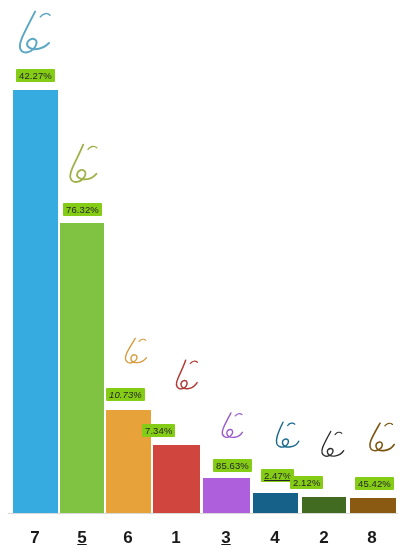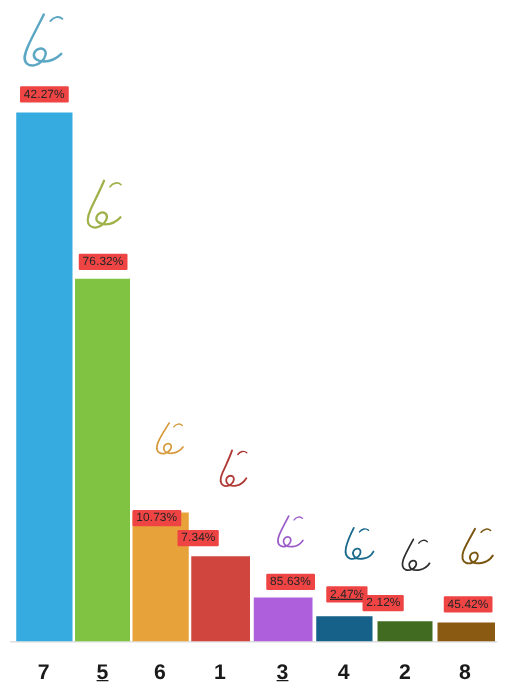--- a/index.html
+++ b/index.html
@@ -42,21 +42,21 @@
     bottom:0;
     width:100%;
     box-sizing:border-box;
   }
   .bar-value{
     position:absolute;
     white-space:nowrap;
     font-size:9.5px;
     color:#262626;
     letter-spacing:0.1px;
-    background:#ef4444;
+    background:#84cc16;
     padding:1px 3px 1px 3px;
     border-radius:1px;
     line-height:11px;
   }
   .glyph{
     position:absolute;
     overflow:visible;
   }
   .glyph svg{display:block;}
   .axis-labels{
@@ -160,21 +160,21 @@
         <div class="glyph" style="left: 360px; top: 420px; width: 38px; height: 40px;">
           <svg width="38" height="40" viewBox="0 0 110 110">
             <path d="M58 6 C48 24 36 44 31 58 C26 72 29 82 38 85 C47 88 59 83 63 75 C67 67 63 60 56 61 C49 62 44 68 47 76 C50 84 61 87 73 85 C85 83 94 76 99 68" fill="none" stroke="#7A5510" stroke-width="4.5" stroke-linecap="round" stroke-linejoin="round"></path>
             <path d="M72 14 C78 6 88 4 94 10" fill="none" stroke="#7A5510" stroke-width="3.5" stroke-linecap="round"></path>
           </svg>
         </div>
       </div>
     <div id="values-layer">
         <div class="bar-value" style="left: 16px; top: 69px;">42.27%</div>
         <div class="bar-value" style="left: 63px; top: 203px;">76.32%</div>
-        <div class="bar-value" style="left: 106px; top: 408px;">10.73%</div>
+        <div class="bar-value" style="left: 106px; top: 388px; font-style: italic;">10.73%</div>
         <div class="bar-value" style="left: 142px; top: 424px;">7.34%</div>
         <div class="bar-value" style="left: 213px; top: 459px;">85.63%</div>
         <div class="bar-value" style="left: 261px; top: 469px; text-decoration: underline;">2.47%</div>
         <div class="bar-value" style="left: 290px; top: 476px;">2.12%</div>
         <div class="bar-value" style="left: 355px; top: 477px;">45.42%</div>
       </div>
   </div>
 
   <div class="axis-labels" id="axis-layer">
       <div class="axis-label" style="left: 15px; width: 40px;">7</div>

